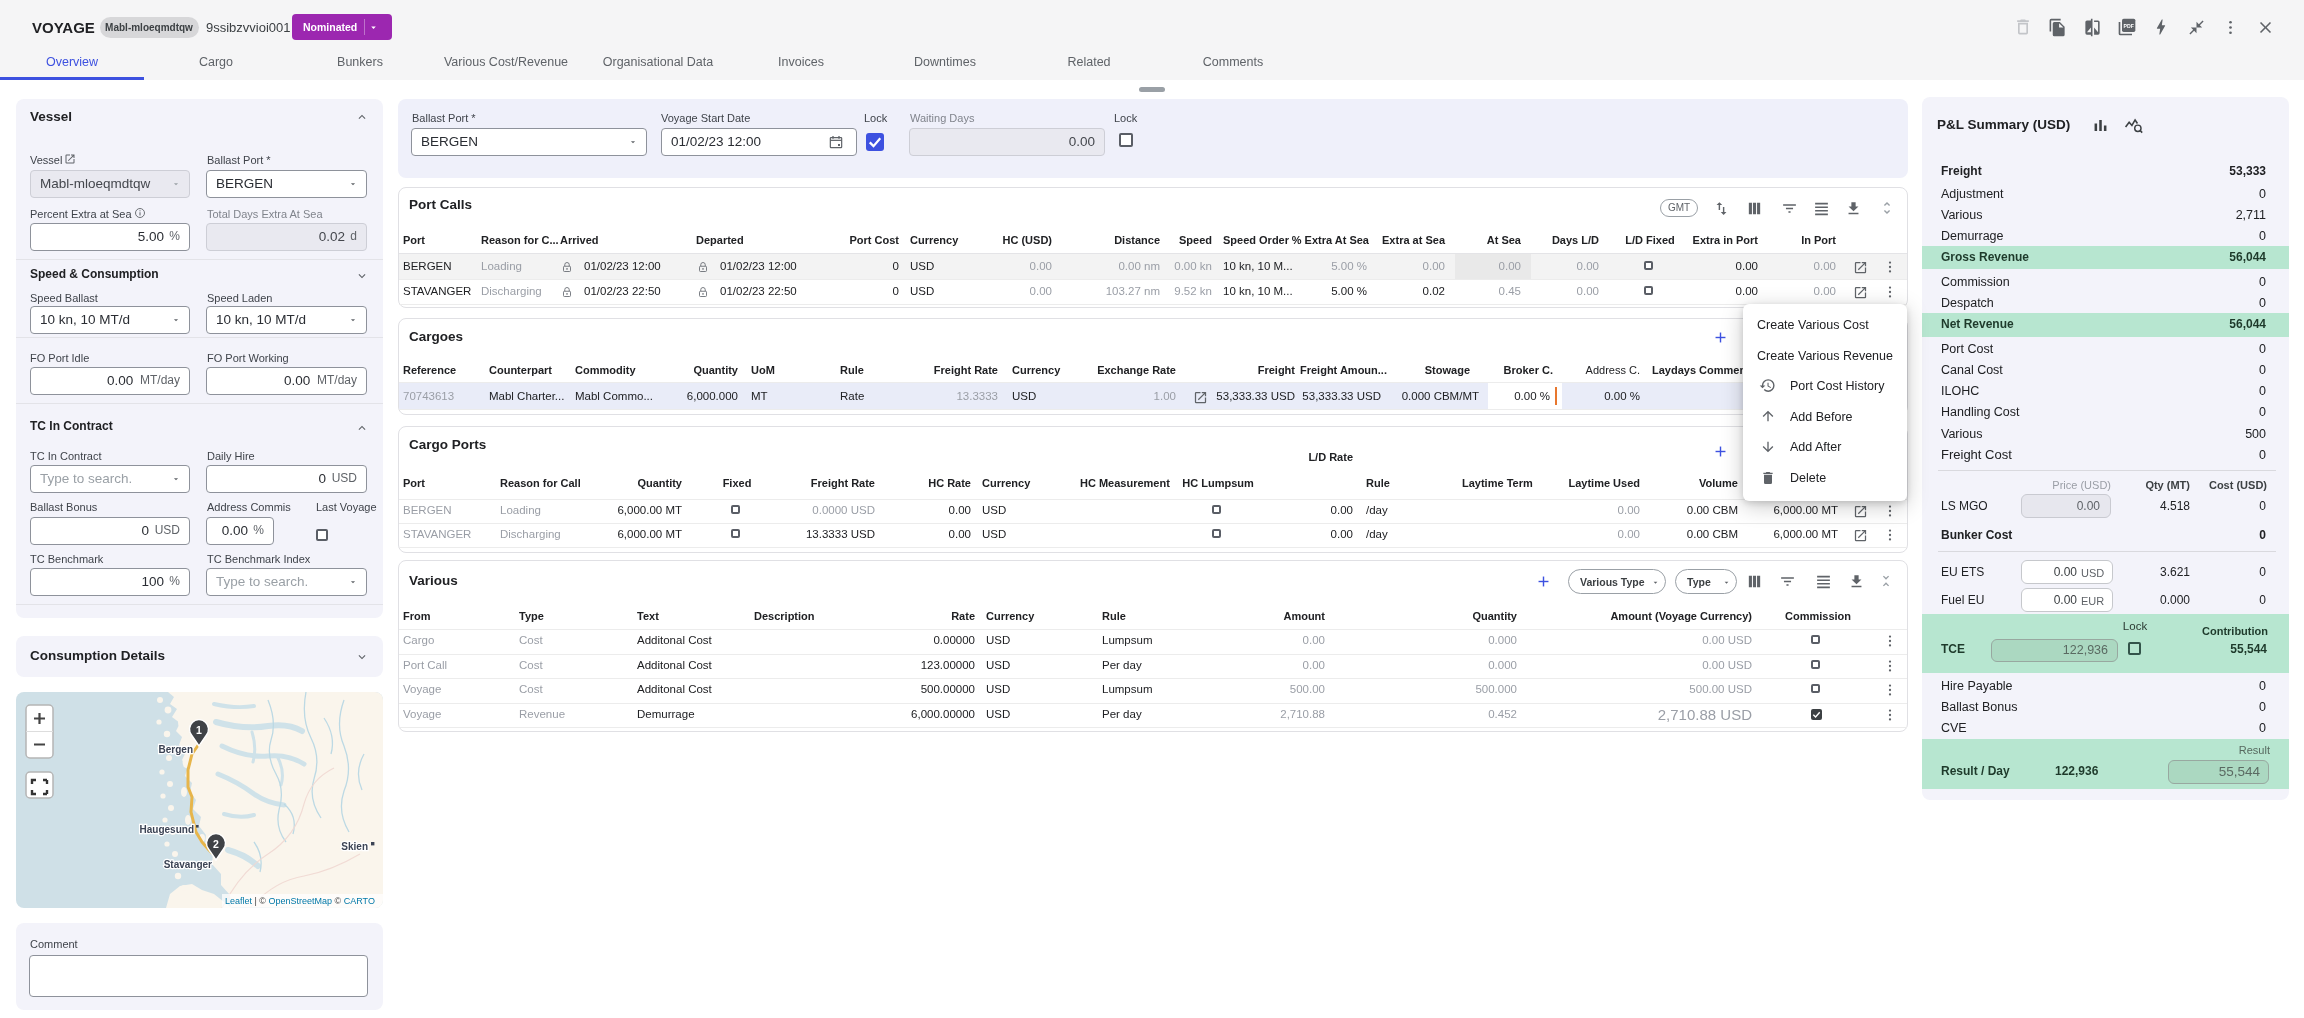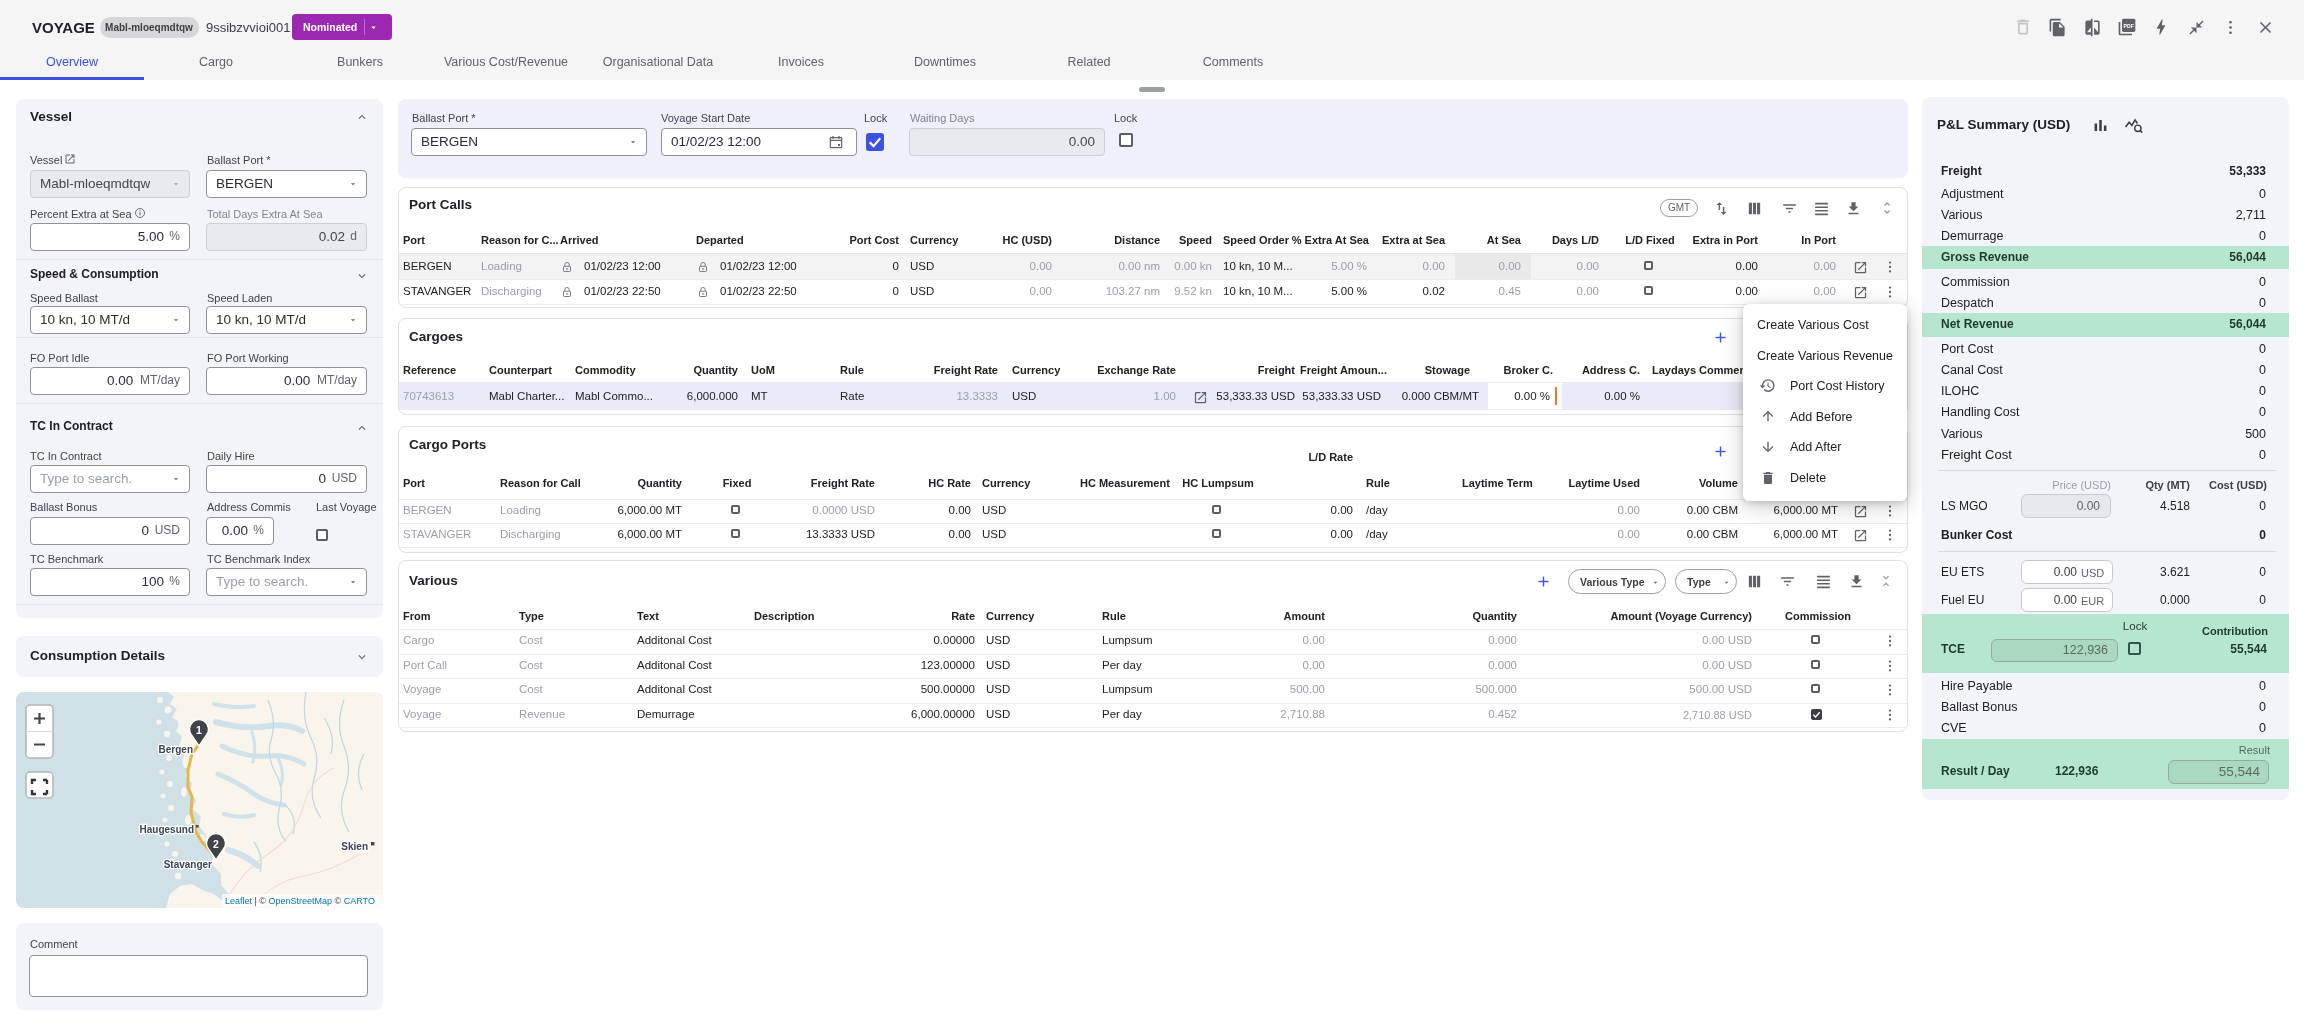--- a/index.html
+++ b/index.html
@@ -405,21 +405,21 @@
 <div class="t" style="font-size:11px;color:#202124;font-weight:bold;right:1566px;top:370px;transform:translateY(-50%);">Quantity</div>
 <div class="t" style="font-size:11px;color:#202124;font-weight:bold;left:751px;top:370px;transform:translateY(-50%);">UoM</div>
 <div class="t" style="font-size:11px;color:#202124;font-weight:bold;left:840px;top:370px;transform:translateY(-50%);">Rule</div>
 <div class="t" style="font-size:11px;color:#202124;font-weight:bold;right:1306px;top:370px;transform:translateY(-50%);">Freight Rate</div>
 <div class="t" style="font-size:11px;color:#202124;font-weight:bold;left:1012px;top:370px;transform:translateY(-50%);">Currency</div>
 <div class="t" style="font-size:11px;color:#202124;font-weight:bold;right:1128px;top:370px;transform:translateY(-50%);">Exchange Rate</div>
 <div class="t" style="font-size:11px;color:#202124;font-weight:bold;right:1009px;top:370px;transform:translateY(-50%);">Freight</div>
 <div class="t" style="font-size:11px;color:#202124;font-weight:bold;left:1300px;top:370px;transform:translateY(-50%);">Freight Amoun...</div>
 <div class="t" style="font-size:11px;color:#202124;font-weight:bold;right:834px;top:370px;transform:translateY(-50%);">Stowage</div>
 <div class="t" style="font-size:11px;color:#202124;font-weight:bold;right:751px;top:370px;transform:translateY(-50%);">Broker C.</div>
-<div class="t" style="font-size:11px;color:#202124;font-weight:bold;right:664px;top:370px;transform:translateY(-50%);">Address C.</div>
+<div class="t" style="font-size:11px;color:#202124;font-weight:normal;right:664px;top:370px;transform:translateY(-50%);">Address C.</div>
 <div class="t" style="font-size:11px;color:#202124;font-weight:bold;left:1652px;top:370px;transform:translateY(-50%);">Laydays Commen</div>
 <div class="abs" style="left:399px;top:382px;width:1508px;height:1px;background:#ececec;"></div>
 <div class="abs" style="left:399px;top:383px;width:1508px;height:26px;background:#e9ecf8;"></div>
 <div class="abs" style="left:1488px;top:383px;width:74px;height:26px;background:#fff;"></div>
 <div class="abs" style="left:399px;top:409px;width:1508px;height:1px;background:#ececec;"></div>
 <div class="t" style="font-size:11.5px;color:#9a9ea6;left:403px;top:397px;transform:translateY(-50%);">70743613</div>
 <div class="t" style="font-size:11.5px;color:#202124;left:489px;top:397px;transform:translateY(-50%);">Mabl Charter...</div>
 <div class="t" style="font-size:11.5px;color:#202124;left:575px;top:397px;transform:translateY(-50%);">Mabl Commo...</div>
 <div class="t" style="font-size:11.5px;color:#202124;right:1566px;top:397px;transform:translateY(-50%);">6,000.000</div>
 <div class="t" style="font-size:11.5px;color:#202124;left:751px;top:397px;transform:translateY(-50%);">MT</div>
@@ -594,21 +594,21 @@
     <circle cx="12" cy="18.6" r="1.7" fill="#5f6368"></circle>
   </svg>
 <div class="t" style="font-size:11.5px;color:#9a9ea6;left:403px;top:715px;transform:translateY(-50%);">Voyage</div>
 <div class="t" style="font-size:11.5px;color:#9a9ea6;left:519px;top:715px;transform:translateY(-50%);">Revenue</div>
 <div class="t" style="font-size:11.5px;color:#202124;left:637px;top:715px;transform:translateY(-50%);">Demurrage</div>
 <div class="t" style="font-size:11.5px;color:#202124;right:1329px;top:715px;transform:translateY(-50%);">6,000.00000</div>
 <div class="t" style="font-size:11.5px;color:#202124;left:986px;top:715px;transform:translateY(-50%);">USD</div>
 <div class="t" style="font-size:11.5px;color:#202124;left:1102px;top:715px;transform:translateY(-50%);">Per day</div>
 <div class="t" style="font-size:11.5px;color:#9a9ea6;right:979px;top:715px;transform:translateY(-50%);">2,710.88</div>
 <div class="t" style="font-size:11.5px;color:#9a9ea6;right:787px;top:715px;transform:translateY(-50%);">0.452</div>
-<div class="t" style="font-size:11px;color:#9a9ea6;right:552px;top:715px;transform:translateY(-50%);text-align:right;">2,710.88 USD</div>
+<div class="t" style="font-size:15px;color:#9a9ea6;right:552px;top:715px;transform:translateY(-50%);text-align:right;">2,710.88 USD</div>
 <div class="abs" style="left:1810.5px;top:708.5px;width:11px;height:11px;background:#3c4043;border-radius:2px;"></div>
 <svg style="position:absolute;left:1810.5px;top:708.5px;" width="11" height="11" viewBox="0 0 24 24">
     <path fill="none" stroke="#fff" stroke-width="3" d="M5 12.5 10 17.5 19 7"></path>
   </svg>
 <svg style="position:absolute;left:1882.0px;top:707.0px;" width="16" height="16" viewBox="0 0 24 24">
     <circle cx="12" cy="5.4" r="1.7" fill="#5f6368"></circle>
     <circle cx="12" cy="12" r="1.7" fill="#5f6368"></circle>
     <circle cx="12" cy="18.6" r="1.7" fill="#5f6368"></circle>
   </svg>
 <div class="abs" style="left:1743px;top:304px;width:164px;height:197px;background:#fff;border-radius:6px;z-index:50;box-shadow:0 5px 22px rgba(0,0,0,.21), 0 2px 6px rgba(0,0,0,.14);"></div>

